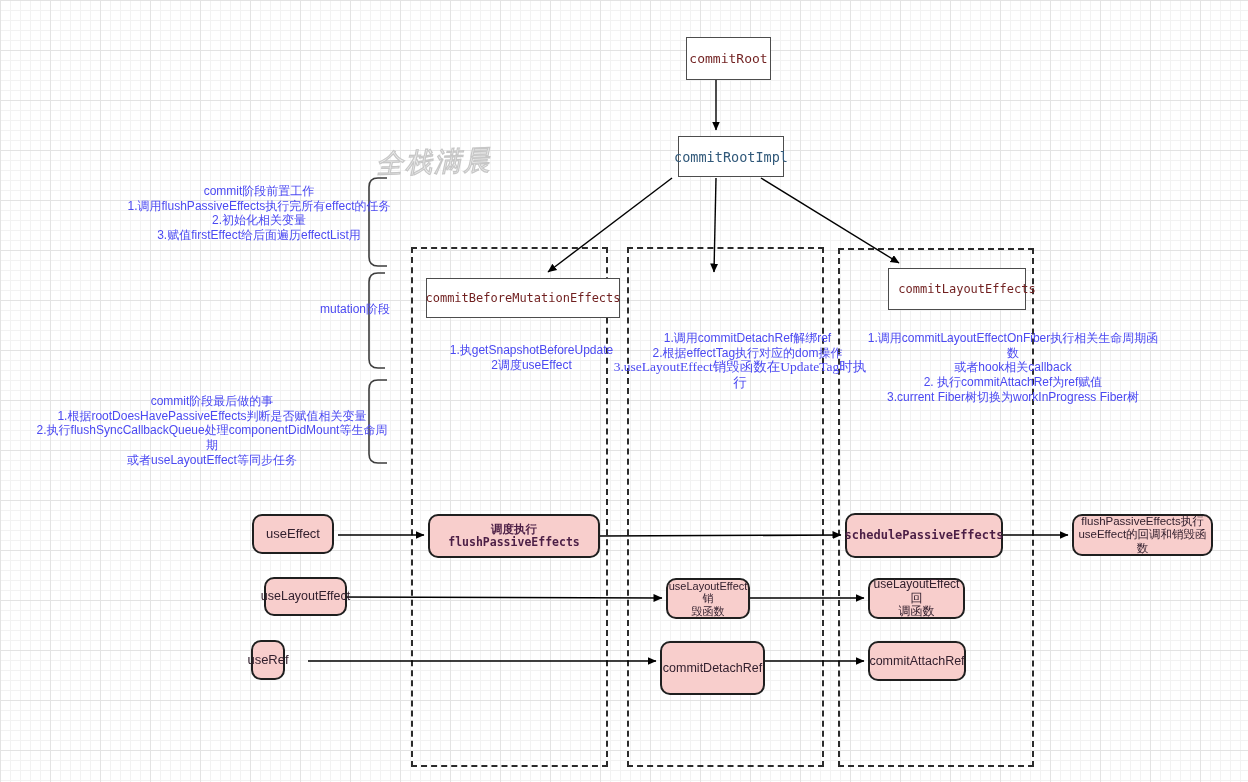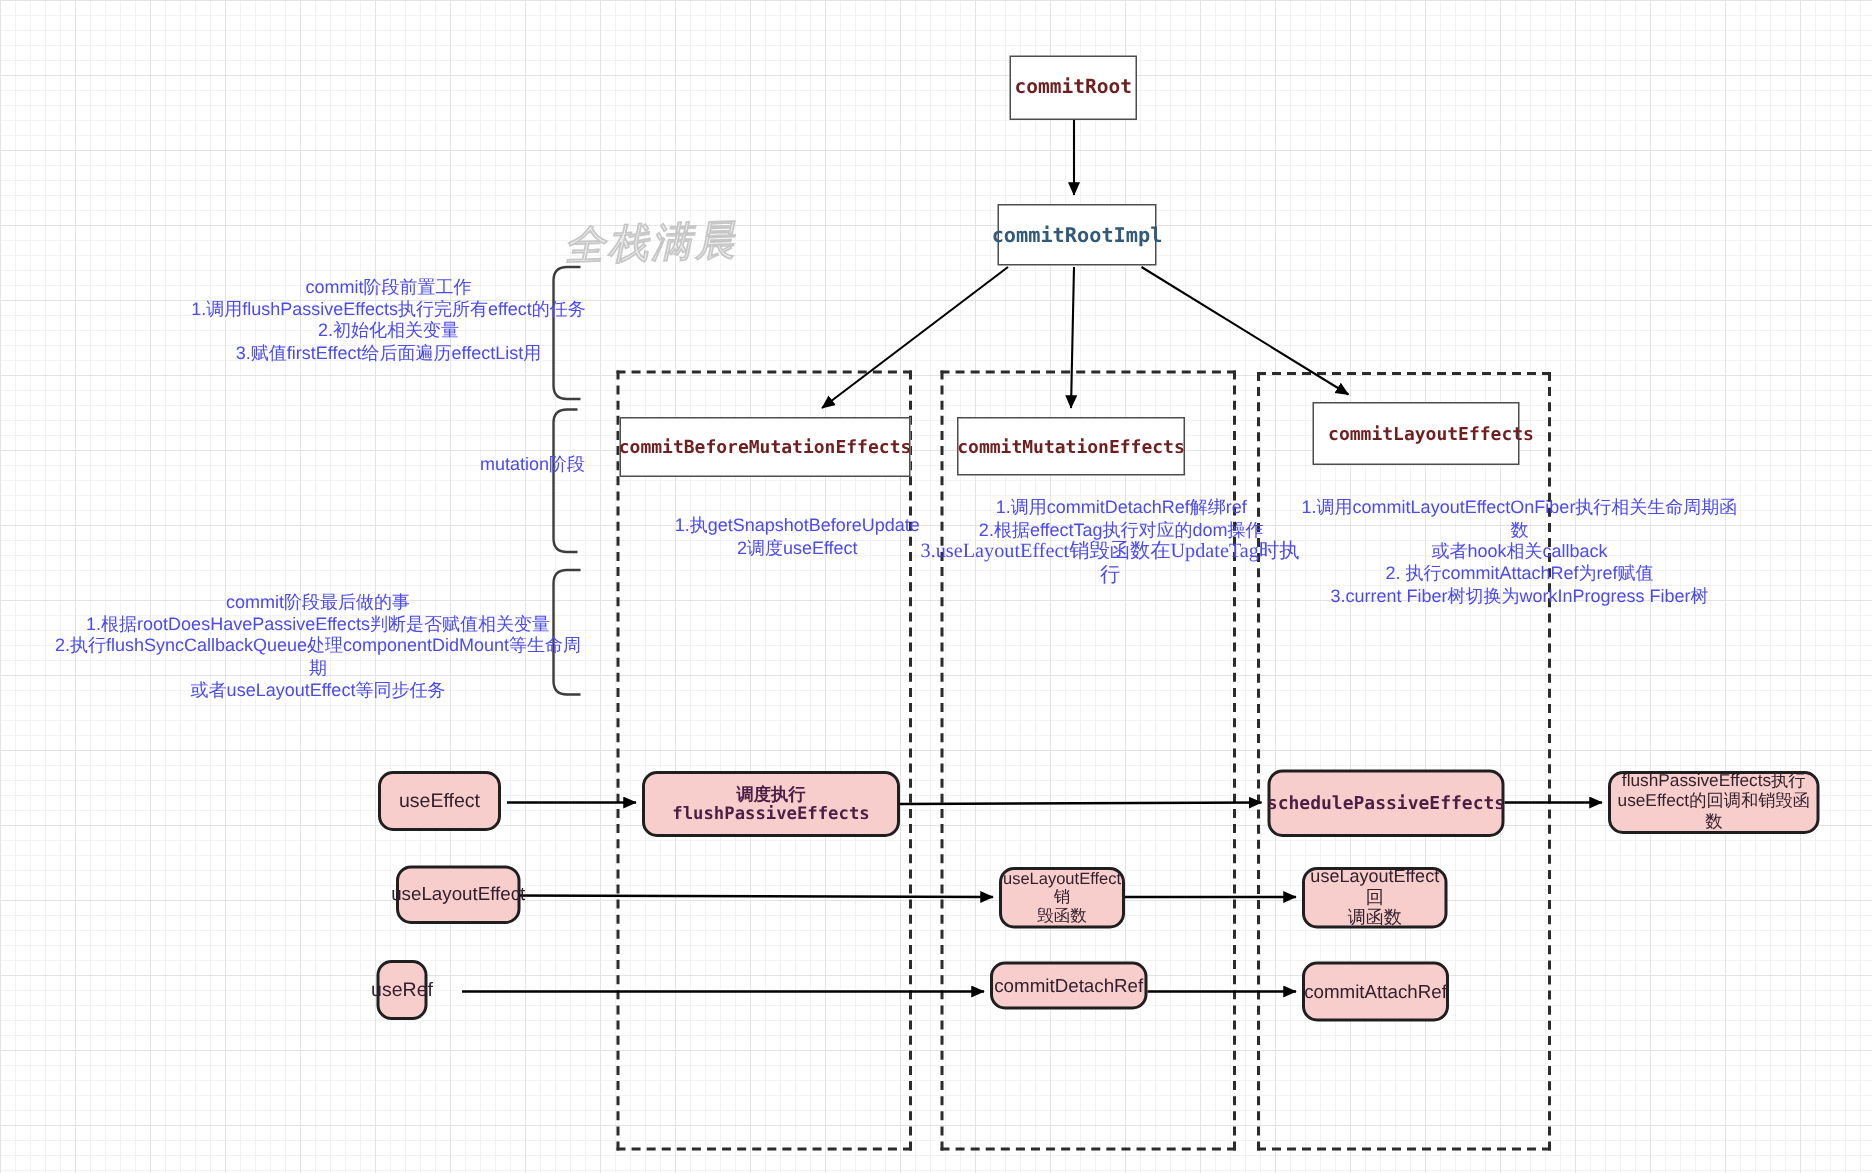--- a/index.html
+++ b/index.html
@@ -16,21 +16,22 @@
     background-size:50px 50px,50px 50px,10px 10px,10px 10px;
     font-family:"Liberation Sans",sans-serif;
   }
   .abs{position:absolute;box-sizing:border-box;}
   .node{
     background:#ffffff;
     border:1.6px solid #4d4d4d;
     display:flex;align-items:center;justify-content:center;
     text-align:center;z-index:4;
     font-family:"DejaVu Sans Mono",monospace;
-    font-weight:700;
+    font-weight:400;
+    margin-left:13px;
   }
   .maroon{color:#701f1f;}
   .navy{color:#31597a;}
   .pill{
     background:#f8cecc;
     border:2px solid #1f1f1f;
     border-radius:10px;
     display:flex;align-items:center;justify-content:center;
     text-align:center;z-index:4;
     white-space:pre-line;
@@ -92,37 +93,36 @@
     <line x1="765" y1="661" x2="864" y2="661" stroke="#000" stroke-width="1.6" marker-end="url(#arrow)"></line>
 
     <path d="M387,178 H378 Q369,178 369,187 V257 Q369,266 378,266 H387" fill="none" stroke="#3d3d3d" stroke-width="1.6"></path>
     <path d="M385,273 H378 Q369,273 369,282 V359 Q369,368 378,368 H385" fill="none" stroke="#3d3d3d" stroke-width="1.6"></path>
     <path d="M387,380 H378 Q369,380 369,389 V454 Q369,463 378,463 H387" fill="none" stroke="#3d3d3d" stroke-width="1.6"></path>
   </svg>
 
   <div class="abs node maroon" style="left:673px;top:37px;width:85px;height:43px;font-size:13px;">commitRoot</div>
   <div class="abs node navy" style="left:665px;top:136px;width:106px;height:41px;font-size:13.5px;">commitRootImpl</div>
   <div class="abs node maroon" style="left:413px;top:278px;width:194px;height:40px;font-size:12px;">commitBeforeMutationEffects</div>
-  <div class="abs node maroon" style="left:638px;top:278px;width:152px;height:39px;font-size:12px;">commitMutationEffects</div>
   <div class="abs node maroon" style="left:875px;top:268px;width:138px;height:42px;font-size:12px;padding-left:20px;">commitLayoutEffects</div>
 
   <div class="abs pill" style="left:252px;top:514px;width:82px;height:40px;font-size:13px;">useEffect</div>
   <div class="abs pill mono" style="left:428px;top:514px;width:172px;height:44px;font-size:11.5px;">调度执行flushPassiveEffects</div>
   <div class="abs pill mono" style="left:845px;top:513px;width:158px;height:45px;font-size:12px;">schedulePassiveEffects</div>
   <div class="abs pill" style="left:1072px;top:514px;width:141px;height:42px;font-size:11.5px;">flushPassiveEffects执行
 useEffect的回调和销毁函数</div>
 
   <div class="abs pill" style="left:264px;top:577px;width:83px;height:39px;font-size:12.5px;">useLayoutEffect</div>
   <div class="abs pill" style="left:666px;top:578px;width:84px;height:41px;font-size:11px;">useLayoutEffect销
 毁函数</div>
   <div class="abs pill" style="left:868px;top:578px;width:97px;height:41px;font-size:12px;">useLayoutEffect回
 调函数</div>
 
   <div class="abs pill" style="left:251px;top:640px;width:34px;height:40px;font-size:13px;">useRef</div>
-  <div class="abs pill" style="left:660px;top:641px;width:105px;height:32px;font-size:12.5px;">commitDetachRef</div>
+  <div class="abs pill" style="left:660px;top:641px;width:105px;height:54px;font-size:12.5px;">commitDetachRef</div>
   <div class="abs pill" style="left:868px;top:641px;width:98px;height:40px;font-size:12.5px;">commitAttachRef</div>
 
   <div class="abs note" style="left:100px;top:184px;width:274px;">commit阶段前置工作
 1.调用flushPassiveEffects执行完所有effect的任务
 2.初始化相关变量
 3.赋值firstEffect给后面遍历effectList用</div>
   <div class="abs note" style="left:240px;top:302px;width:128px;text-align:right;">mutation阶段</div>
   <div class="abs note" style="left:12px;top:394px;width:356px;">commit阶段最后做的事
 1.根据rootDoesHavePassiveEffects判断是否赋值相关变量
 2.执行flushSyncCallbackQueue处理componentDidMount等生命周期

